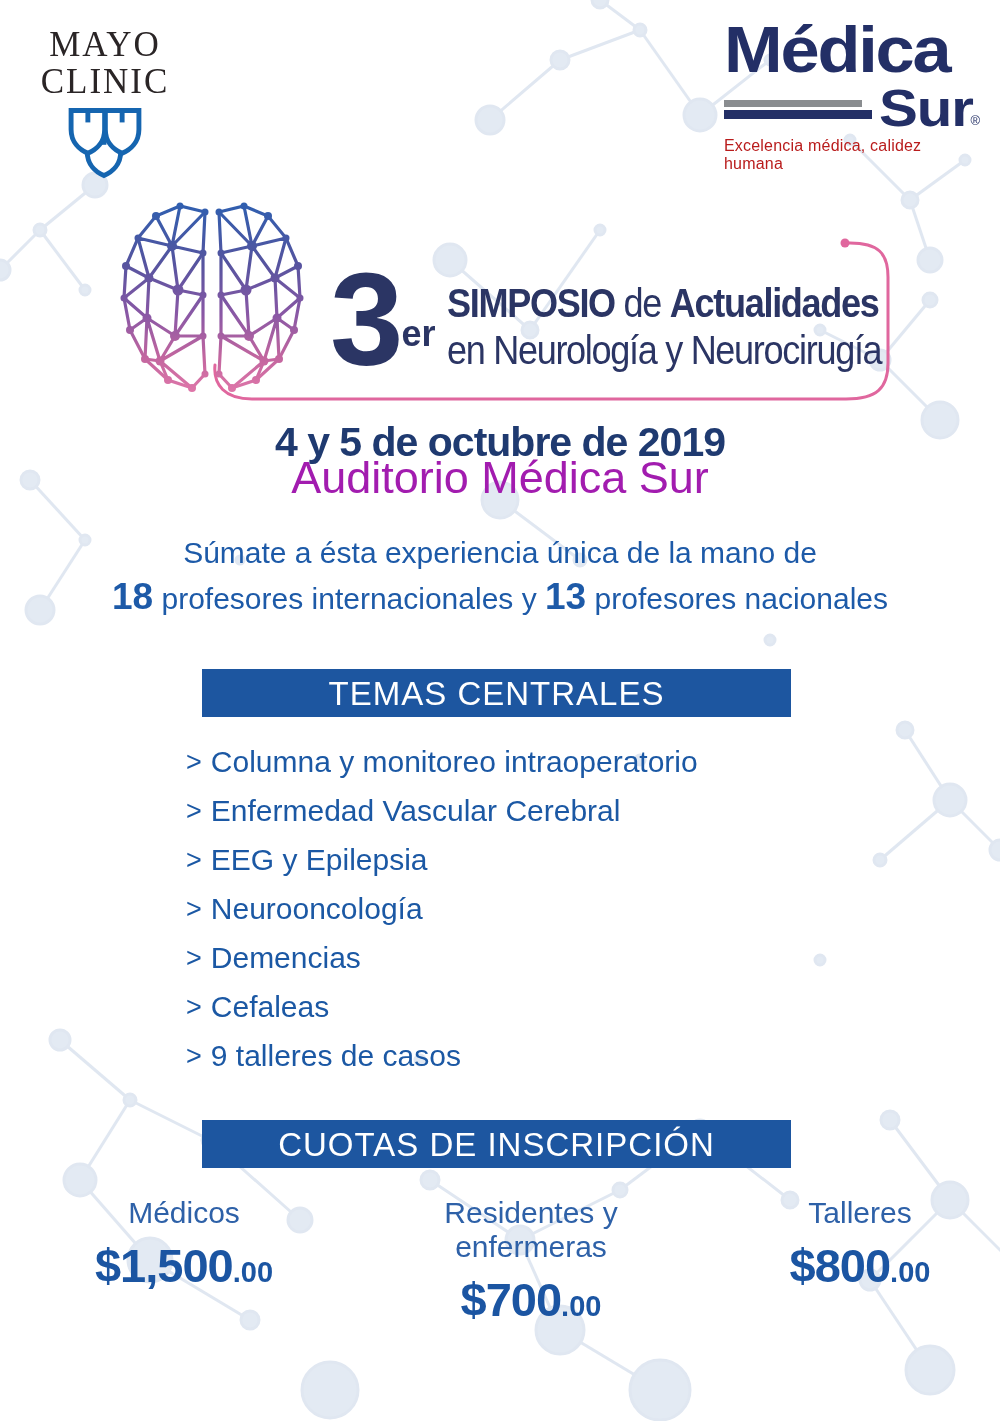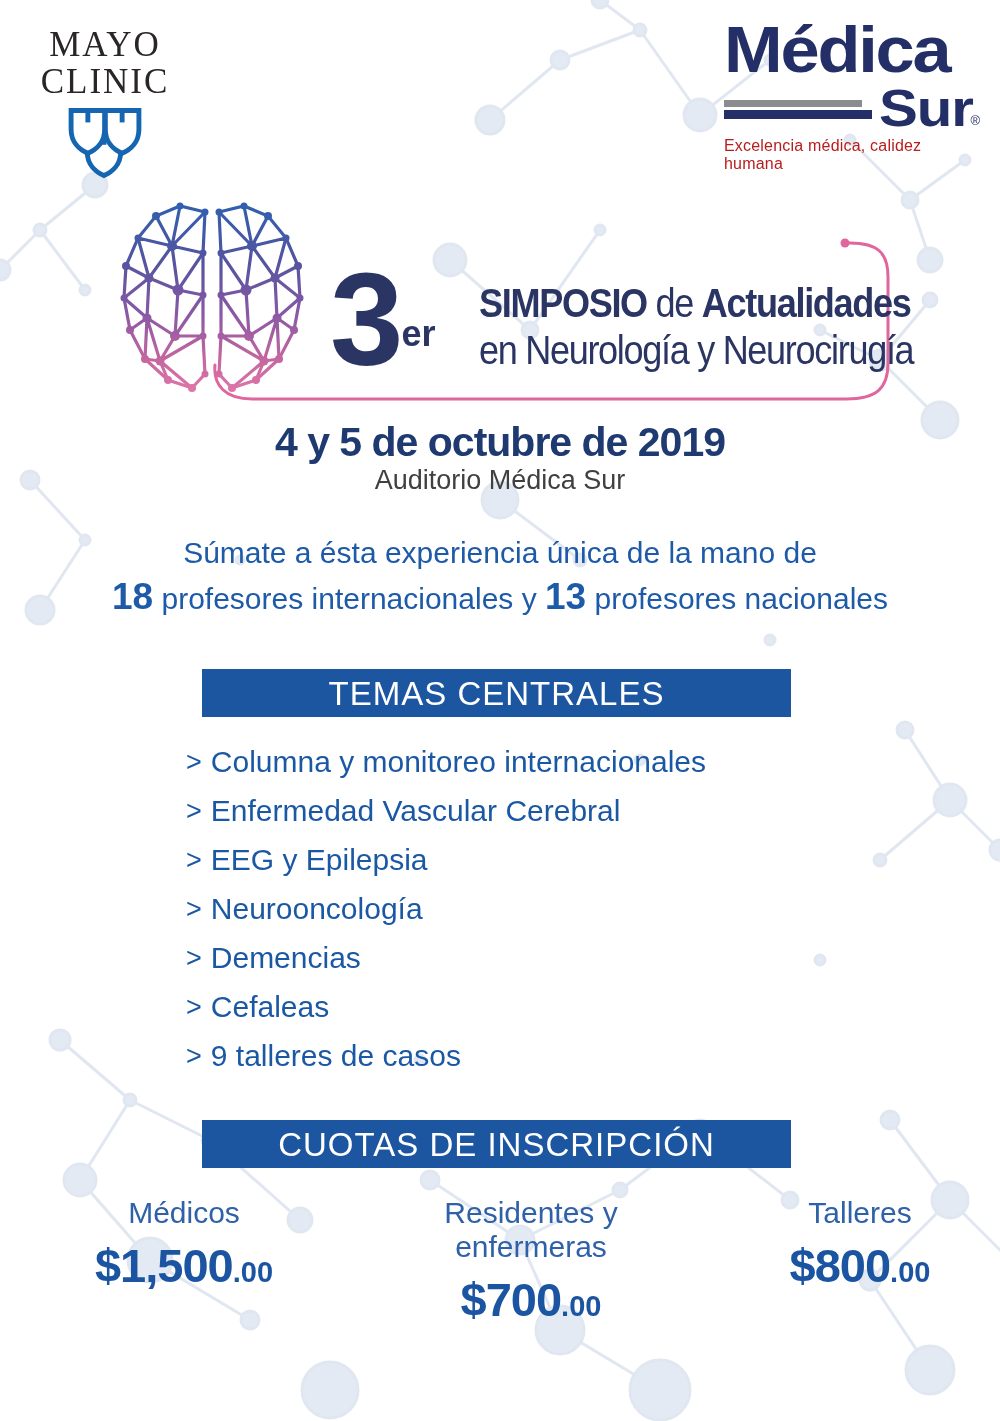--- a/index.html
+++ b/index.html
@@ -25,33 +25,33 @@
   .bar.gray{height:7px;width:138px;background:#8a8d90;margin-bottom:3px;}
   .bar.navy{height:9px;width:148px;background:#232f66;}
   .sur{font-size:52px;font-weight:bold;color:#232f66;line-height:40px;
     letter-spacing:-1px;transform:scaleX(1.12);transform-origin:left;}
   .reg{font-size:13px;color:#232f66;margin-left:8px;margin-bottom:0px;}
   .medica-tagline{margin-top:9px;font-size:16px;color:#b91c1c;letter-spacing:0.2px;}
 
   
   .brain-svg{left:112px;top:198px;}
   .connector-svg{left:0;top:195px;}
-  .title-row{left:330px;top:266px;display:flex;align-items:flex-start;gap:32px;}
+  .title-row{left:330px;top:266px;display:flex;align-items:flex-start;}
   .big-num{font-size:132px;font-weight:bold;color:#2b3564;line-height:108px;letter-spacing:-4px;}
   .big-num sup{font-size:36px;font-weight:bold;letter-spacing:0;vertical-align:top;
     position:relative;top:14px;left:2px;}
   .title-lines{margin-left:14px;padding-top:14px;color:#2b3564;
     font-size:41px;line-height:47px;letter-spacing:-1.5px;white-space:nowrap;
     transform:scaleX(0.88);transform-origin:left top;}
   .title-lines b{font-weight:bold;}
 
   
   .date{left:0;top:419px;width:100%;text-align:center;font-size:41px;font-weight:bold;
     color:#1f3a70;letter-spacing:-1px;}
-  .venue{left:0;top:465px;width:100%;text-align:center;font-size:27px;color:#404040;}
+  .venue{left:0;top:452px;width:100%;text-align:center;font-size:45px;color:#a21caf;}
 
   
   .inv1{left:0;top:536px;width:100%;text-align:center;font-size:30px;color:#1d5aa8;}
   .inv2{left:0;top:574px;width:100%;text-align:center;font-size:30px;color:#1d5aa8;line-height:46px;}
   .inv2 b{font-size:37px;font-weight:bold;}
 
   
   .banner{left:202px;width:589px;height:48px;background:#1d56a0;color:#ffffff;
     text-align:center;line-height:49px;font-size:33px;letter-spacing:1px;}
   .banner-temas{top:669px;}
@@ -306,21 +306,21 @@
   <div class="layer date">4 y 5 de octubre de 2019</div>
   <div class="layer venue">Auditorio Médica Sur</div>
 
   <div class="layer inv1">Súmate a ésta experiencia única de la mano de</div>
   <div class="layer inv2"><b>18</b> <span>profesores internacionales y</span> <b>13</b> <span>profesores nacionales</span></div>
 
   <div class="layer banner banner-temas">
     <span>TEMAS CENTRALES</span>
   </div>
   <ul class="layer topics">
-    <li><span class="chev">&gt;</span><span>Columna y monitoreo internacionales</span></li>
+    <li><span class="chev">&gt;</span><span>Columna y monitoreo intraoperatorio</span></li>
     <li><span class="chev">&gt;</span><span>Enfermedad Vascular Cerebral</span></li>
     <li><span class="chev">&gt;</span><span>EEG y Epilepsia</span></li>
     <li><span class="chev">&gt;</span><span>Neurooncología</span></li>
     <li><span class="chev">&gt;</span><span>Demencias</span></li>
     <li><span class="chev">&gt;</span><span>Cefaleas</span></li>
     <li><span class="chev">&gt;</span><span>9 talleres de casos</span></li>
   </ul>
 
   <div class="layer banner banner-cuotas">
     <span>CUOTAS DE INSCRIPCIÓN</span>

